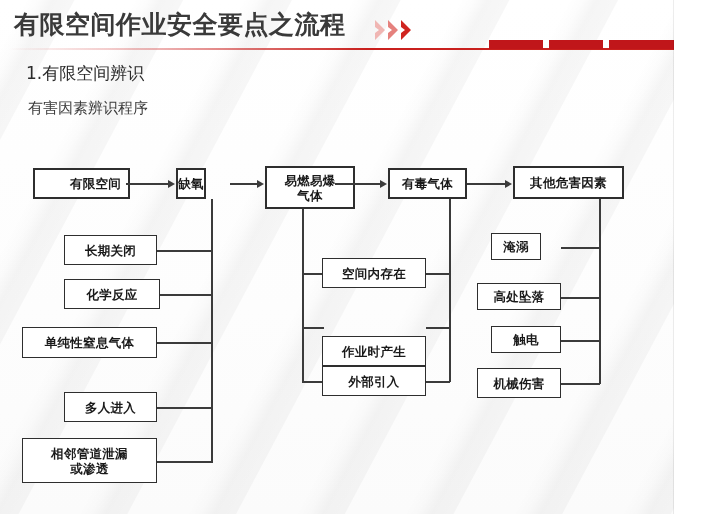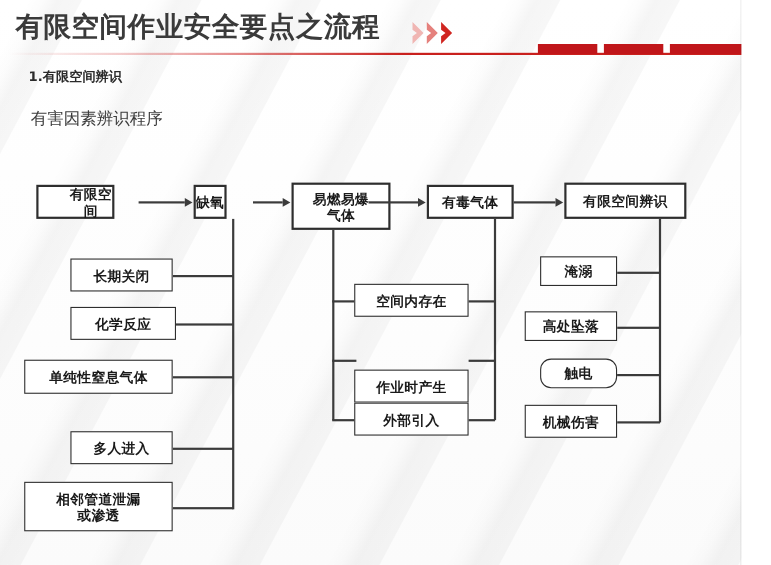--- a/index.html
+++ b/index.html
@@ -49,21 +49,21 @@
     background:linear-gradient(90deg,rgba(200,30,30,0) 0%,rgba(205,35,35,0.35) 22%,#c9201d 52%,#c9201d 100%);
   }
   .hdr-bar{position:absolute;top:40px;height:9px;background:#c0161a;}
   .hdr-bar.b1{left:489px;width:54px;}
   .hdr-bar.b2{left:549px;width:54px;}
   .hdr-bar.b3{left:609px;width:76px;}
 
   
   .sec-num{
     position:absolute;left:26px;top:62px;
-    font-size:12px;font-weight:bold;color:#2b2b2b;
+    font-size:17px;font-weight:normal;color:#2b2b2b;
     font-family:"DejaVu Sans","Liberation Sans",sans-serif;
   }
   .sec-sub{
     position:absolute;left:28px;top:99px;
     font-size:15px;color:#3b3b3b;
     font-family:"DejaVu Sans","Liberation Sans",sans-serif;
   }
 
   
   .chart{position:absolute;left:0;top:0;width:701px;height:514px;}
@@ -117,32 +117,32 @@
     <div class="hdr-bar b1"></div>
     <div class="hdr-bar b2"></div>
     <div class="hdr-bar b3"></div>
   </div>
 
   <div class="sec-num">1.有限空间辨识</div>
   <div class="sec-sub">有害因素辨识程序</div>
 
   <div class="chart">
 
-    <div class="node" style="left:33px;top:168px;width:71px;height:31px;padding-left:28px;">有限空间</div>
+    <div class="node" style="left:33px;top:168px;width:97px;height:31px;padding-left:28px;">有限空间</div>
 
     <div class="node" style="left:176px;top:168px;width:30px;height:31px;text-align:right;">缺氧</div>
 
     <div class="node" style="left:265px;top:166px;width:90px;height:43px;flex-direction:column;">
       <span>易燃易爆</span>
       <span>气体</span>
     </div>
 
     <div class="node" style="left:388px;top:168px;width:79px;height:31px;">有毒气体</div>
 
-    <div class="node" style="left:513px;top:166px;width:111px;height:33px;">有限空间辨识</div>
+    <div class="node" style="left:513px;top:166px;width:111px;height:33px;">其他危害因素</div>
 
     <div class="conn h" style="left:126px;top:183px;width:42px;"></div>
     <div class="arrow" style="left:168px;top:180px;"></div>
 
     <div class="conn h" style="left:230px;top:183px;width:27px;"></div>
     <div class="arrow" style="left:257px;top:180px;"></div>
 
     <div class="conn h" style="left:335px;top:183px;width:45px;"></div>
     <div class="arrow" style="left:380px;top:180px;"></div>
 
@@ -182,22 +182,22 @@
     <div class="conn h" style="left:426px;top:327px;width:24px;"></div>
     <div class="conn h" style="left:426px;top:381px;width:24px;"></div>
 
     <div class="conn v" style="left:599px;top:199px;height:185px;"></div>
 
     <div class="conn h" style="left:561px;top:247px;width:39px;"></div>
     <div class="conn h" style="left:561px;top:297px;width:39px;"></div>
     <div class="conn h" style="left:561px;top:340px;width:39px;"></div>
     <div class="conn h" style="left:561px;top:383px;width:39px;"></div>
 
-    <div class="node thin" style="left:491px;top:233px;width:70px;height:27px;text-align:center;">淹溺</div>
+    <div class="node thin" style="left:491px;top:233px;width:50px;height:27px;text-align:center;">淹溺</div>
     <div class="node thin" style="left:477px;top:283px;width:84px;height:27px;">高处坠落</div>
-    <div class="node thin" style="left:491px;top:326px;width:70px;height:27px;border-radius:10px;">触电</div>
+    <div class="node thin" style="left:491px;top:326px;width:70px;height:27px;">触电</div>
     <div class="node thin" style="left:477px;top:368px;width:84px;height:30px;">机械伤害</div>
 
   </div>
 
   <div class="edge-far"></div>
   <div class="edge-right"></div>
 </div>
 
 </body></html>

